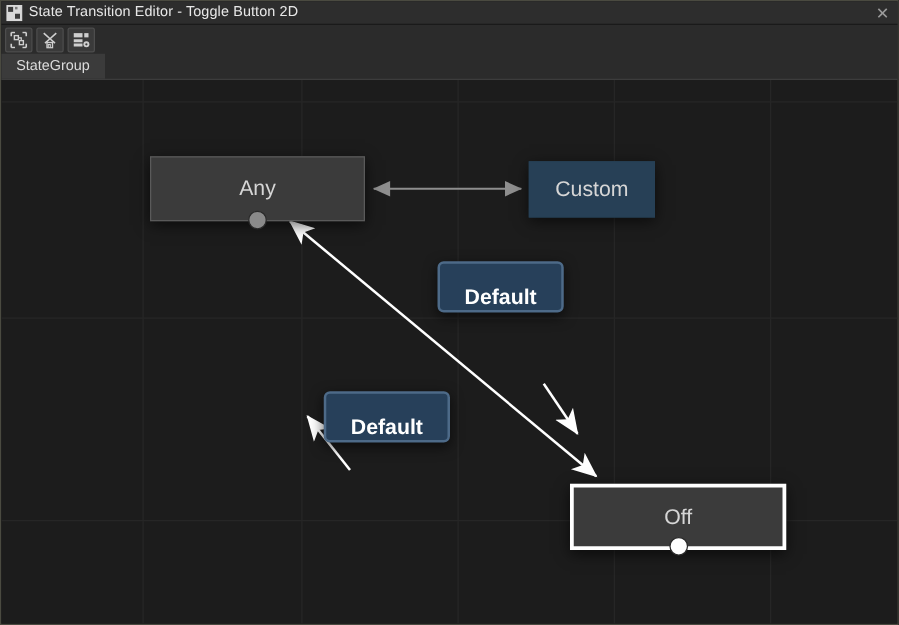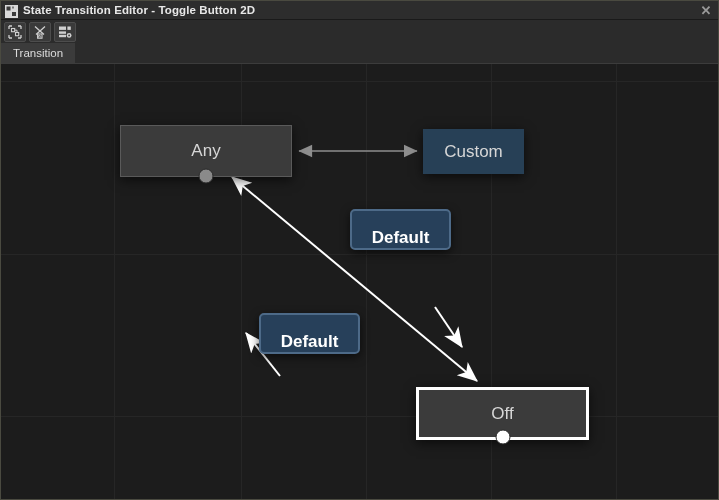--- a/index.html
+++ b/index.html
@@ -19,21 +19,20 @@
     overflow: hidden;
   }
 
   
   #titlebar {
     position: absolute; left: 0; top: 0;
     width: 719px; height: 19px;
     background: #2d2d2d;
     display: flex; align-items: center;
     border-bottom: 1px solid #1a1a1a;
-    font-weight: bold;
   }
   #app-icon {
     width: 13px; height: 13px;
     margin-left: 4px; margin-right: 5px;
     flex: 0 0 auto;
     position: relative;
   }
   #title-text {
     font-size: 11.5px;
     color: #e8e8e8;
@@ -117,20 +116,21 @@
     background: #3b3b3b;
     border: 1px solid #5a5a5a;
   }
   .node.custom {
     background: #274056;
     border: 1px solid #274056;
   }
   .node.off {
     background: #3b3b3b;
     border: 3px solid #ffffff;
+    margin-left: 40px;
   }
   .node-handle {
     position: absolute;
     width: 15px; height: 15px;
     border-radius: 50%;
     left: 50%;
     transform: translate(-50%, 50%);
     bottom: 0;
     cursor: pointer;
   }
@@ -198,21 +198,21 @@
         <rect x="1" y="6.4" width="7" height="2.4" fill="#cfcfcf"></rect>
         <rect x="1" y="9.8" width="7" height="2.4" fill="#cfcfcf"></rect>
         <circle cx="11.1" cy="10.4" r="2.4" fill="#cfcfcf"></circle>
         <circle cx="11.1" cy="10.4" r="0.9" fill="#3a3a3a"></circle>
       </svg>
     </div>
   </div>
 
   <div id="tabstrip">
     <div class="tab active">
-      <span>Transition</span>
+      <span>StateGroup</span>
     </div>
   </div>
 
   <div id="canvas">
 
     <svg id="grid" viewBox="0 0 717 435" preserveAspectRatio="none">
       <g stroke="#262626" stroke-width="1">
         <line x1="113.5" y1="0" x2="113.5" y2="435"></line>
         <line x1="240.5" y1="0" x2="240.5" y2="435"></line>
         <line x1="365.5" y1="0" x2="365.5" y2="435"></line>

